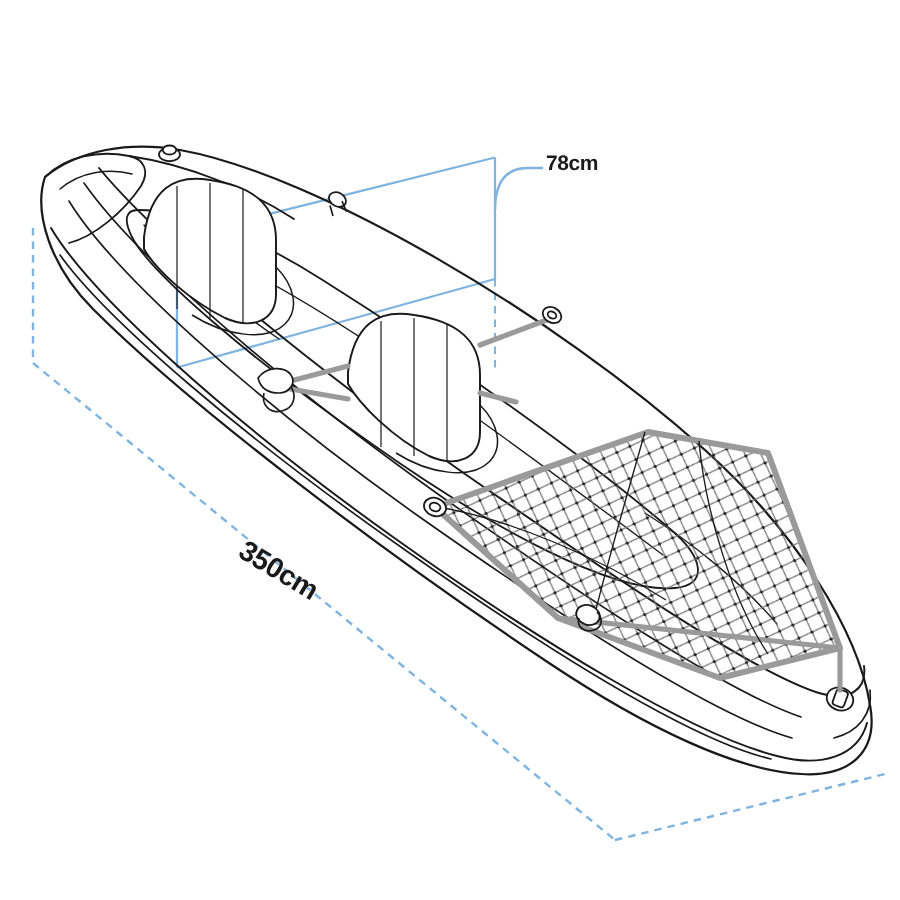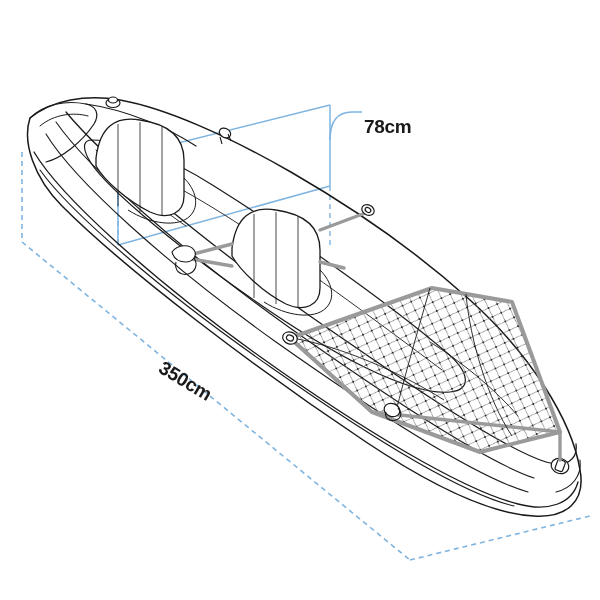--- a/index.html
+++ b/index.html
@@ -32,22 +32,21 @@
     position: absolute;
     font-family: "Liberation Sans", sans-serif;
     font-weight: bold;
     color: #1a1a1a;
     white-space: nowrap;
     letter-spacing: -0.3px;
   }
   #label-width {
     left: 364px;
     top: 100px;
-    font-size: 19px;
-    margin-top: 16px;
+    font-size: 14px;
   }
   #label-length {
     left: 166px;
     top: 357px;
     font-size: 19px;
     transform: rotate(31deg);
     transform-origin: left top;
   }
 </style>
 </head>

